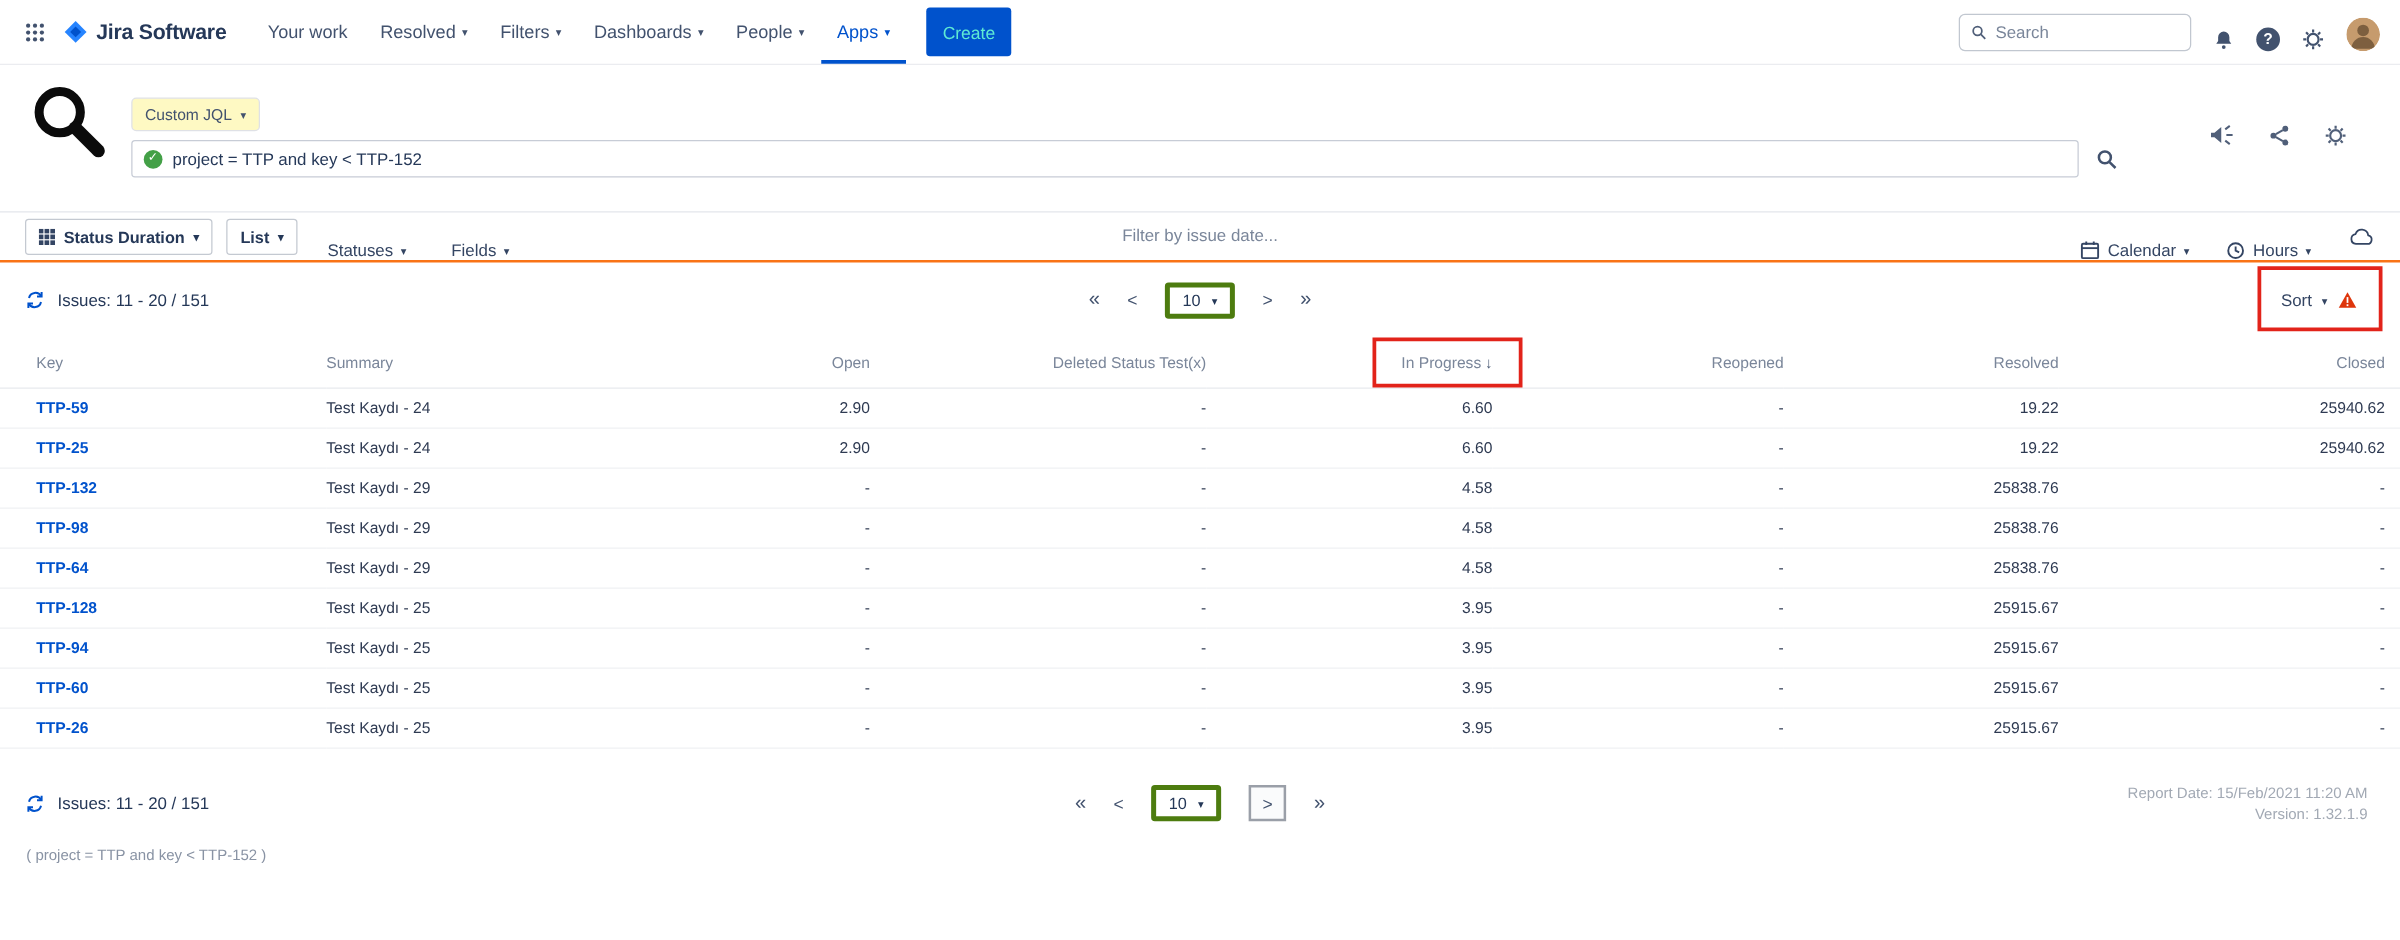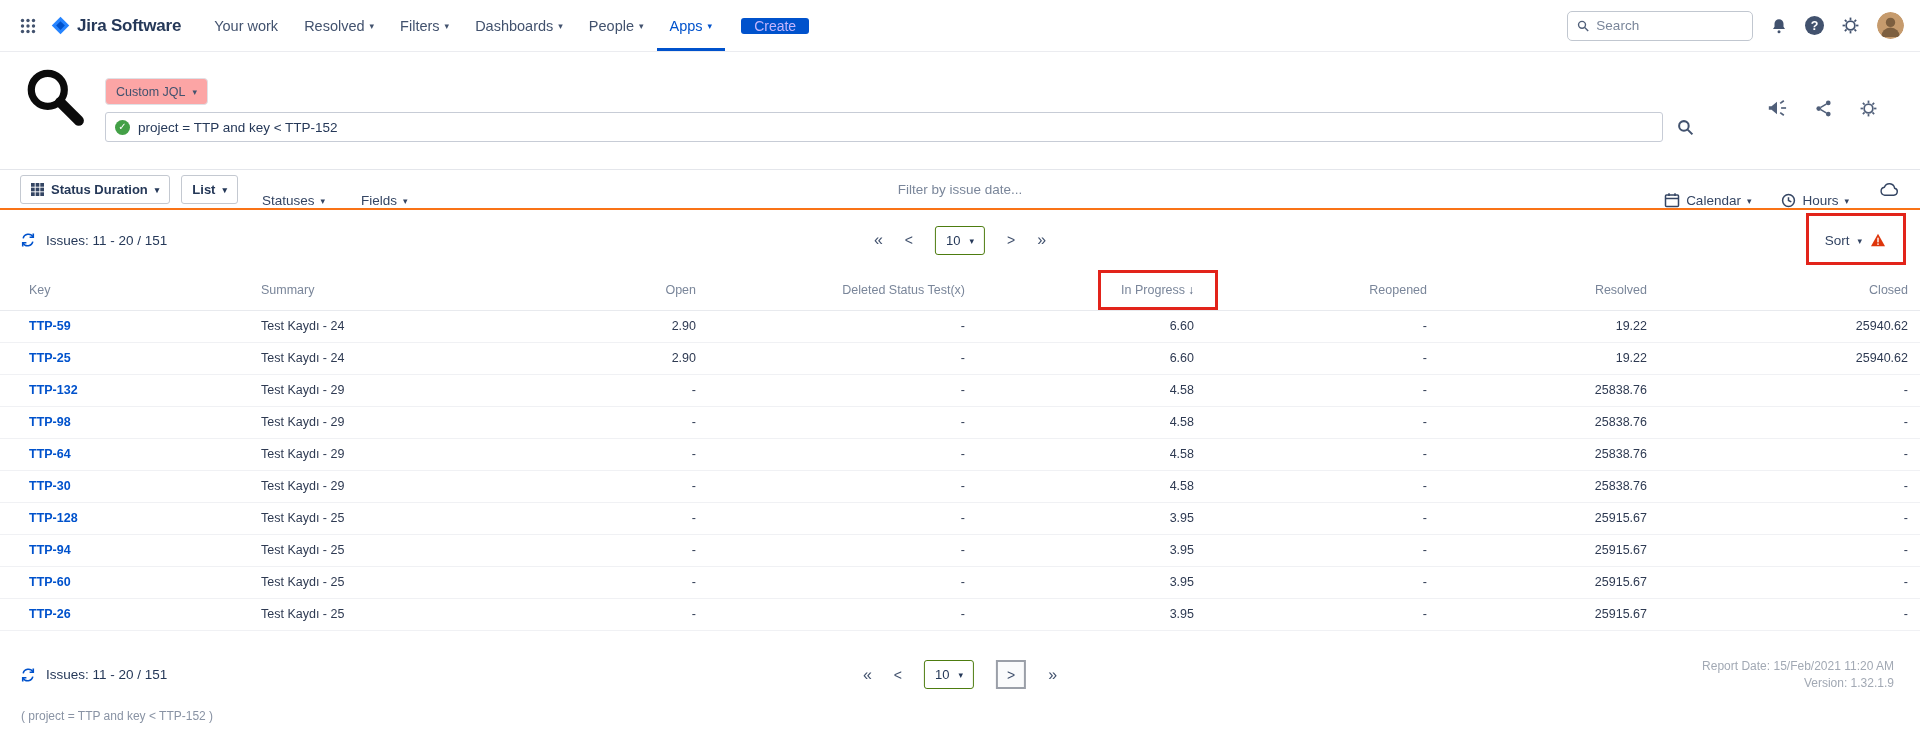--- a/index.html
+++ b/index.html
@@ -14,33 +14,33 @@
   
   .topnav { height:52px; border-bottom:1px solid #EBECF0; display:flex; align-items:center; padding:0 16px 0 10px; }
   .nav-left { display:flex; align-items:center; height:100%; }
   .appswitcher { padding:0 10px; display:flex; align-items:center; cursor:pointer; height:100%; }
   .logo { display:flex; align-items:center; gap:6px; padding:0 10px 0 4px; cursor:pointer; }
   .logo-text { font-size:17px; font-weight:700; color:#253858; letter-spacing:-0.2px; }
   .main-nav { display:flex; align-items:stretch; height:100%; margin-left:10px; }
   .nav-item { display:flex; align-items:center; gap:5px; padding:0 13px; font-size:14.5px; color:#42526E; cursor:pointer; }
   .nav-item.active { color:#0052CC; box-shadow:inset 0 -3px 0 #0052CC; }
   .chev { font-size:9px; line-height:1; margin-top:2px; }
-  .create-btn { margin-left:16px; align-self:center; background:#0052CC; color:#c4b5fd; border:none; border-radius:3px; font-family:inherit; font-size:14px; font-weight:500; height:16px; padding:0 13px; cursor:pointer; }
-  .nav-right { margin-left:auto; display:flex; align-items:center; gap:17px; }
+  .create-btn { margin-left:16px; align-self:center; background:#0052CC; color:#5eead4; border:none; border-radius:3px; font-family:inherit; font-size:14px; font-weight:500; height:39px; padding:0 13px; cursor:pointer; }
+  .nav-right { margin-left:auto; display:flex; align-items:flex-end; gap:17px; }
   .search-box { display:flex; align-items:center; gap:7px; border:1px solid #C1C7D0; border-radius:5px; height:30px; width:186px; padding:0 9px; background:#fff; }
   .search-box input { border:none; outline:none; width:100%; font-family:inherit; font-size:13.5px; color:#344563; background:transparent; }
   .search-box input::placeholder { color:#7A869A; }
   .icon-btn { display:flex; align-items:center; justify-content:center; cursor:pointer; }
   .help-circle { width:19px; height:19px; border-radius:50%; background:#42526E; color:#fff; font-size:12.5px; font-weight:700; display:flex; align-items:center; justify-content:center; }
   .avatar { width:27px; height:27px; border-radius:50%; overflow:hidden; cursor:pointer; }
 
   
   .app-header { position:relative; height:117px; }
   .app-logo { position:absolute; left:22px; top:12px; }
-  .jql-mode { position:absolute; left:105px; top:26px; height:27px; background:#fca5a5; border:1px solid #DFE1E6; border-radius:4px; display:flex; align-items:center; gap:7px; padding:0 10px; font-size:12.5px; color:#42526E; cursor:pointer; }
+  .jql-mode { position:absolute; left:105px; top:26px; height:27px; background:#fef9c3; border:1px solid #DFE1E6; border-radius:4px; display:flex; align-items:center; gap:7px; padding:0 10px; font-size:12.5px; color:#42526E; cursor:pointer; }
   .jql-row { position:absolute; left:105px; top:60px; display:flex; align-items:center; gap:14px; }
   .jql-input { width:1558px; height:30px; border:1px solid #C7CCD6; border-radius:3px; background:#fff; display:flex; align-items:center; gap:8px; padding:0 9px; font-size:13.5px; color:#253858; cursor:text; }
   .check-circle { width:15px; height:15px; border-radius:50%; background:#43A047; color:#fff; font-size:10px; line-height:1; display:flex; align-items:center; justify-content:center; flex:none; }
   .jql-search-btn { cursor:pointer; display:flex; }
   .header-actions { position:absolute; right:42px; top:46px; display:flex; align-items:center; gap:26px; }
 
   
   .toolbar { height:41px; border-top:1px solid #E4E6EB; border-bottom:2px solid #f97316; display:flex; align-items:center; padding:0 20px; position:relative; }
   .tb-btn { display:flex; align-items:center; gap:7px; border:1px solid #C4C9D1; background:#fff; border-radius:3px; height:29px; padding:0 10px; font-family:inherit; font-size:13px; font-weight:700; color:#253858; cursor:pointer; }
   .tb-btn.view { margin-left:11px; }
@@ -52,21 +52,21 @@
   .filter-input::placeholder { color:#7A869A; }
   .tb-right { margin-left:auto; display:flex; align-items:center; gap:30px; }
 
   
   .results-bar { height:60px; display:flex; align-items:center; padding:0 20px; position:relative; }
   .issues-info { display:flex; align-items:center; gap:10px; font-size:13.5px; color:#253858; }
   .refresh { cursor:pointer; display:flex; }
   .pagination { position:absolute; left:50%; transform:translateX(-50%); display:flex; align-items:center; gap:22px; font-size:14px; color:#42526E; }
   .pg { cursor:pointer; }
   .pg.big { font-size:16px; }
-  .page-select { display:flex; align-items:center; gap:9px; border:1px solid #4d7c0f; border-radius:3px; height:29px; padding:0 10px; font-size:13px; color:#253858; background:#fff; cursor:pointer; }
+  .page-select { display:flex; align-items:center; gap:9px; border:4px solid #4d7c0f; border-radius:3px; height:29px; padding:0 10px; font-size:13px; color:#253858; background:#fff; cursor:pointer; }
   .next-boxed { border:2px solid #9A9FA8; background:#FAFBFC; height:29px; min-width:30px; display:flex; align-items:center; justify-content:center; padding:0 9px; }
   .sort-ctl { margin-left:auto; margin-right:14px; display:flex; align-items:center; gap:8px; font-size:13.5px; color:#344563; cursor:pointer; }
 
   
   table.issues { width:1920px; border-collapse:collapse; table-layout:fixed; }
   thead th { font-size:12.5px; font-weight:400; color:#7A869A; height:40px; vertical-align:middle; border-bottom:1px solid #E8EAEE; cursor:pointer; }
   .al { text-align:left; }
   .ar { text-align:right; }
   th:first-child, td:first-child { padding-left:29px; }
   th:last-child, td:last-child { padding-right:12px; }
@@ -407,30 +407,20 @@
         <td class="al"><a href="#" class="key-link">TTP-64</a></td>
         <td class="al">Test Kaydı - 29</td>
         <td class="ar">-</td>
         <td class="ar">-</td>
         <td class="ar">4.58</td>
         <td class="ar">-</td>
         <td class="ar">25838.76</td>
         <td class="ar">-</td>
       </tr>
       <tr>
-        <td class="al"><a href="#" class="key-link">TTP-30</a></td>
-        <td class="al">Test Kaydı - 29</td>
-        <td class="ar">-</td>
-        <td class="ar">-</td>
-        <td class="ar">4.58</td>
-        <td class="ar">-</td>
-        <td class="ar">25838.76</td>
-        <td class="ar">-</td>
-      </tr>
-      <tr>
         <td class="al"><a href="#" class="key-link">TTP-128</a></td>
         <td class="al">Test Kaydı - 25</td>
         <td class="ar">-</td>
         <td class="ar">-</td>
         <td class="ar">3.95</td>
         <td class="ar">-</td>
         <td class="ar">25915.67</td>
         <td class="ar">-</td>
       </tr>
       <tr>

